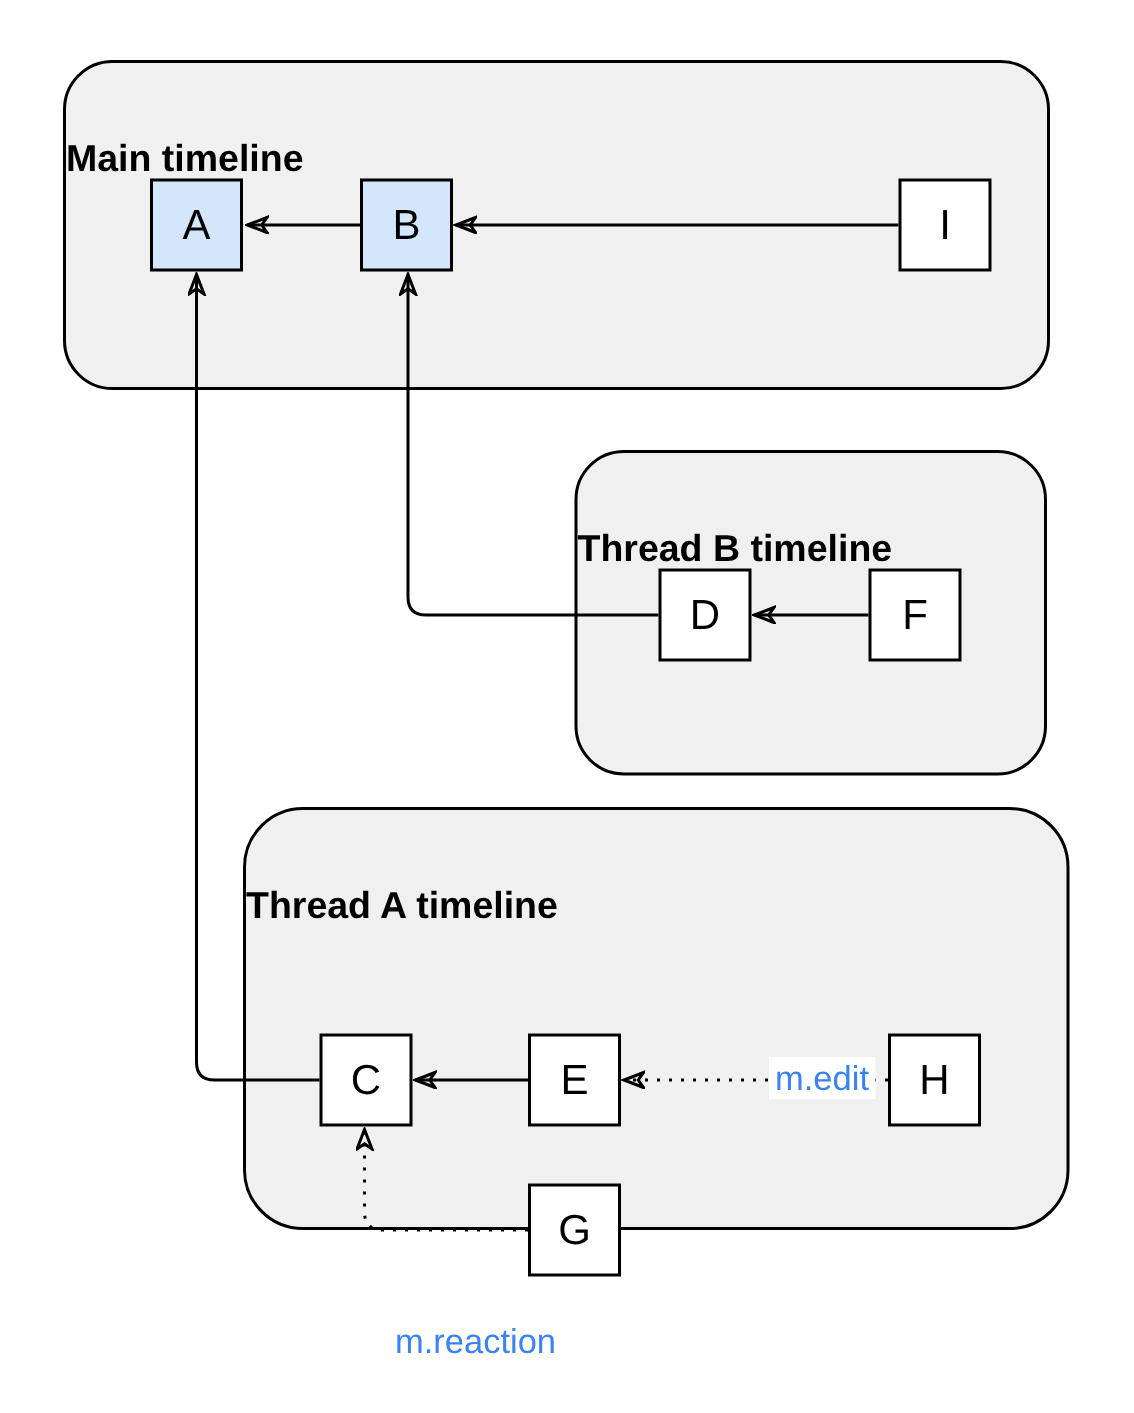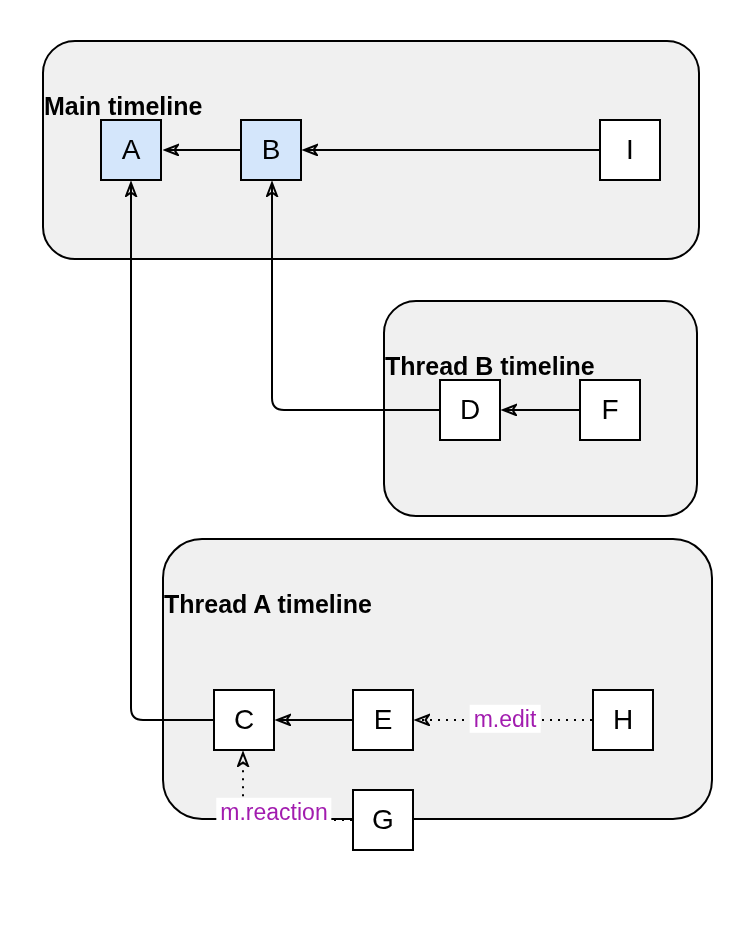--- a/index.html
+++ b/index.html
@@ -71,25 +71,26 @@
   .edges path.dotted { stroke-dasharray: 2 6; }
 
   
   .edge-label {
     position: absolute;
     transform: translate(-50%, -50%);
     background: #ffffff;
     padding: 1px 4px;
     font-size: 23px;
     line-height: 1.15;
-    color: #a21caf;
+    color: #3b82f6;
     white-space: nowrap;
+    margin-left: 43px;
   }
   #lbl-edit     { left: 505px; top: 719px; }
-  #lbl-reaction { left: 274px; top: 812px; }
+  #lbl-reaction { left: 274px; top: 894px; }
 </style>
 </head>
 <body>
 
 <div class="canvas">
 
   <div class="tl-container" id="c-main">
     <div class="tl-title">Main timeline</div>
   </div>
 

